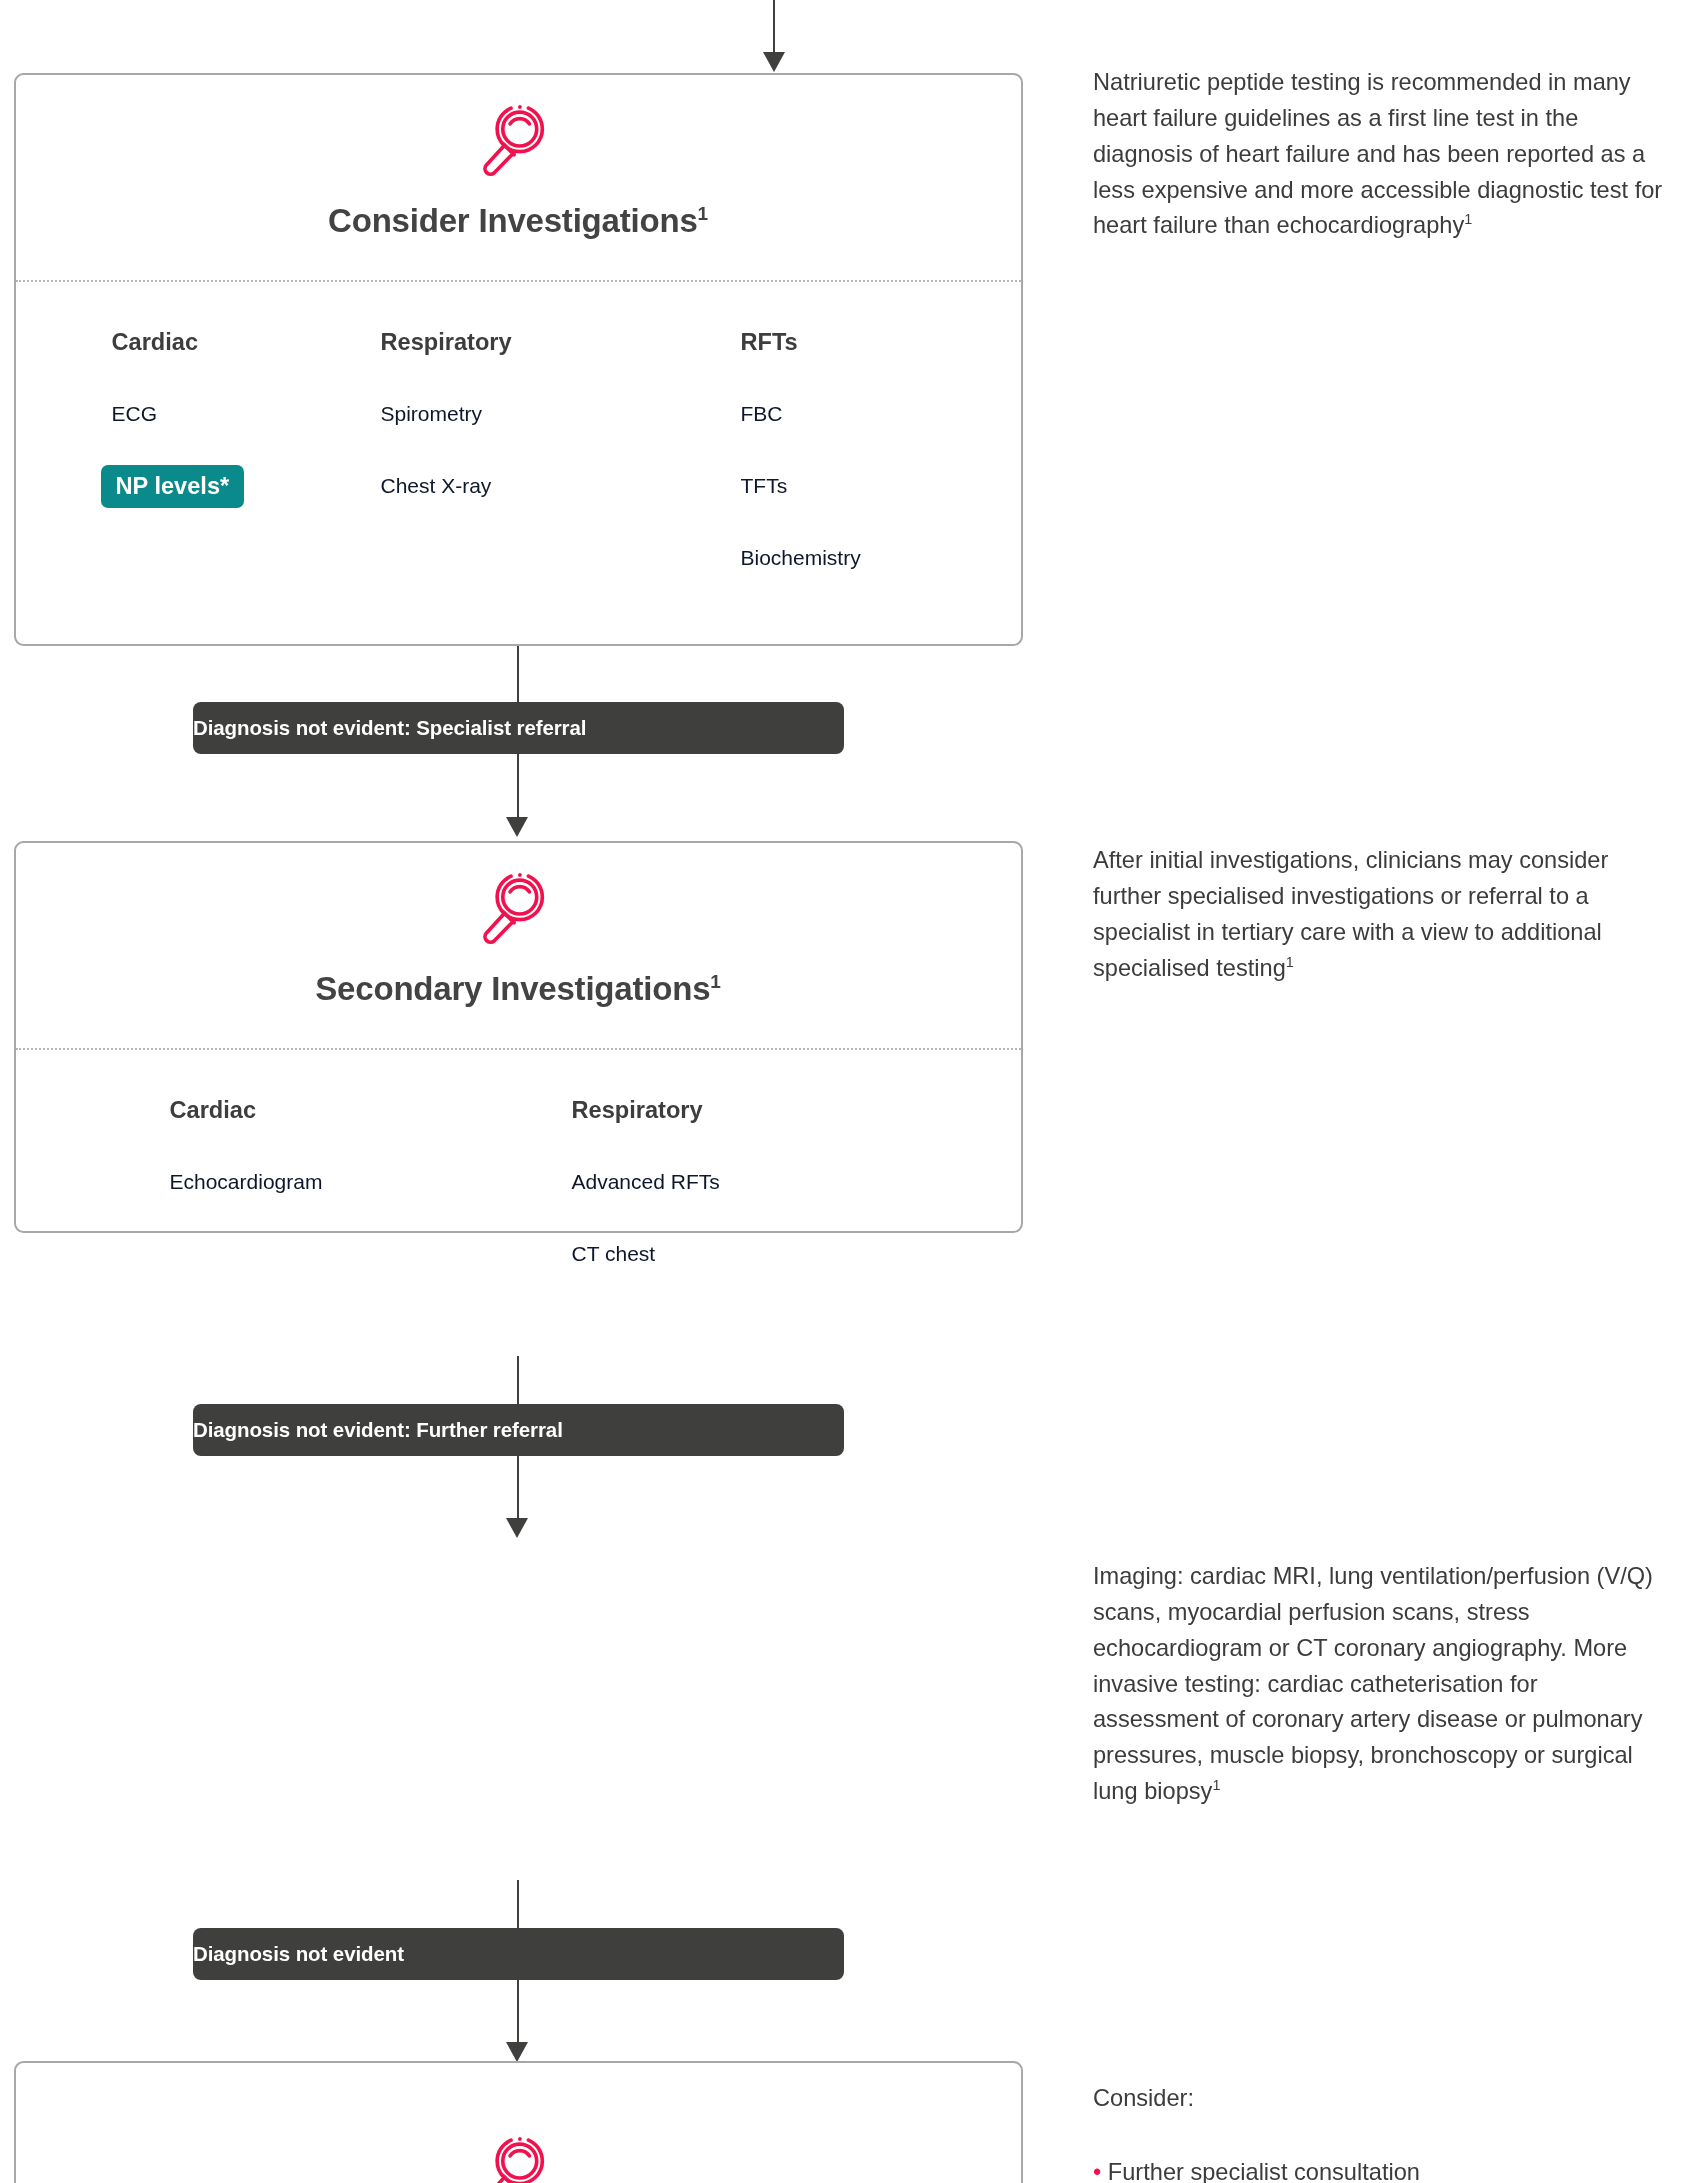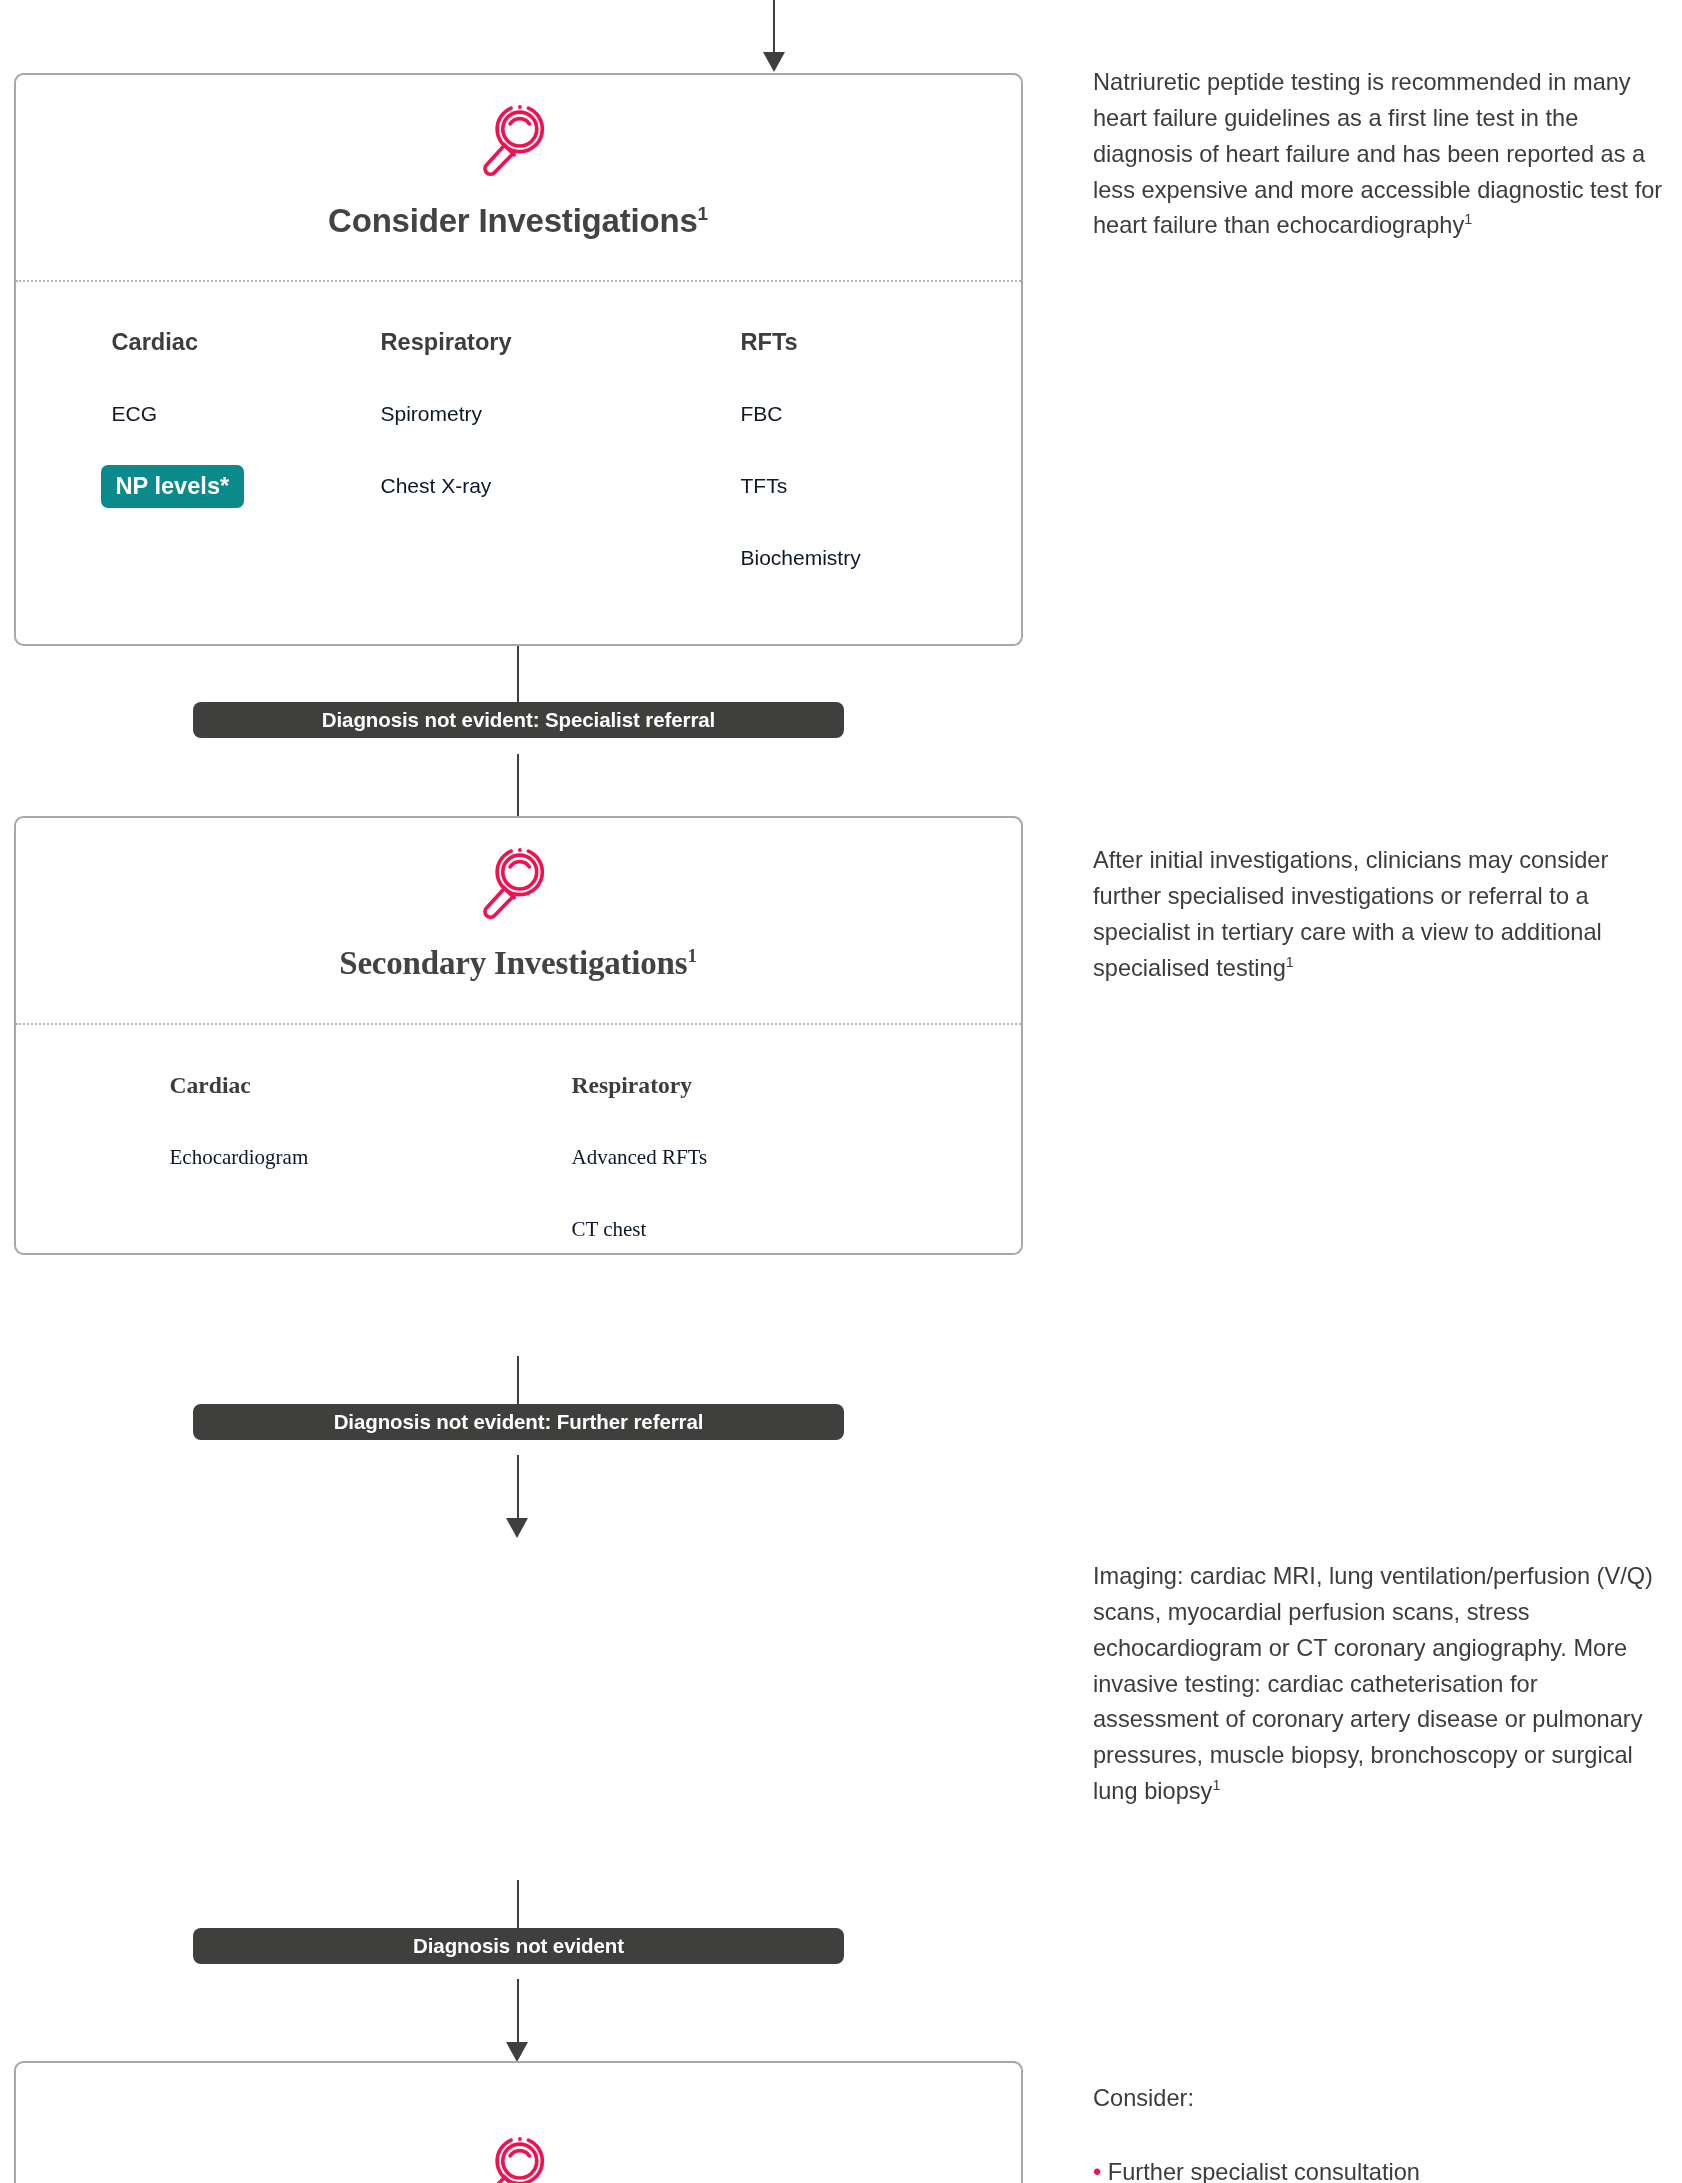--- a/index.html
+++ b/index.html
@@ -42,23 +42,23 @@
     white-space:nowrap;
   }
   .badge{
     position:absolute;background:#0a8a8a;color:#fff;
     font-size:23.6px;font-weight:bold;border-radius:7px;
     padding:9.6px 15px;white-space:nowrap;line-height:1;
   }
 
   
   .pill{
-    position:absolute;left:193px;width:651px;height:36px;
+    position:absolute;left:193px;width:651px;height:52px;
     background:#3f3f3e;border-radius:7.9px;
-    display:flex;align-items:center;justify-content:center;
+    display:flex;align-items:center;
     color:#fff;font-size:20.5px;font-weight:bold;letter-spacing:-0.1px;
     box-sizing:border-box;
   }
 
   
   .vline{position:absolute;width:2.2px;background:#3f3f3e;}
   .arrowhead{
     position:absolute;width:0;height:0;
     border-left:11.8px solid transparent;
     border-right:11.8px solid transparent;
@@ -117,21 +117,21 @@
     <div class="col-item" style="left:725px;top:471px;">Biochemistry</div>
   </div>
 
   <div class="vline" style="left:517px;top:646px;height:57px;"></div>
   <div class="pill" style="top:702px;">
     <span>Diagnosis not evident: Specialist referral</span>
   </div>
   <div class="vline" style="left:517px;top:754px;height:65px;"></div>
   <div class="arrowhead" style="left:506px;top:817px;"></div>
 
-  <div class="box" style="top:816px;height:439px;font-family:Liberation Serif, serif;">
+  <div class="box" style="top:841px;height:392px;">
 
     <div class="mag-icon" style="left:50%;top:21px;transform:translateX(-50%);">
       <svg width="87" height="87" viewBox="0 0 100 100" fill="none">
         <path d="M42 14 A26 26 0 0 0 26 38 A26 26 0 0 0 52 64 A26 26 0 0 0 78 38 A26 26 0 0 0 62 14" stroke="#f2114f" stroke-width="4.2" stroke-linecap="round" fill="none"></path>
         <circle cx="52" cy="38" r="19.5" stroke="#f2114f" stroke-width="4.2" fill="none"></circle>
         <circle cx="52.2" cy="12.6" r="2.2" fill="#f2114f"></circle>
         <path d="M41 32 A13 13 0 0 1 63 32" stroke="#f2114f" stroke-width="4.2" stroke-linecap="round" fill="none"></path>
         <path d="M34.5 56.5 L13.5 79.5 a6.4 6.4 0 0 0 9 9 L45 65.5" stroke="#f2114f" stroke-width="4.2" stroke-linejoin="round" stroke-linecap="round" fill="none"></path>
         <path d="M33 55 L45.5 67.5" stroke="#f2114f" stroke-width="4.2" stroke-linecap="round"></path>
       </svg>

